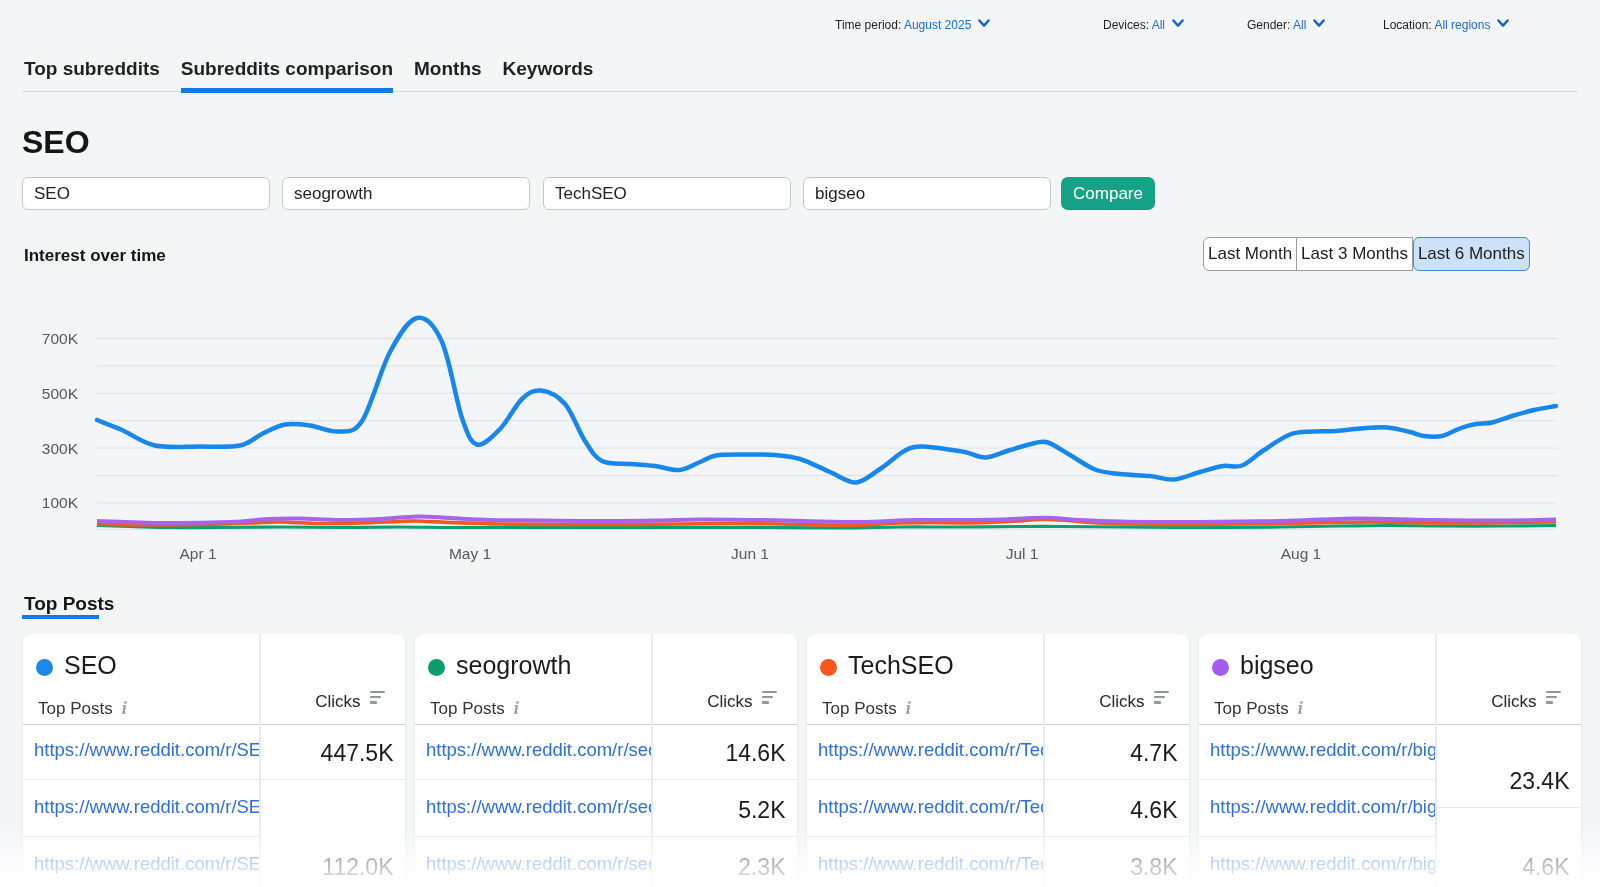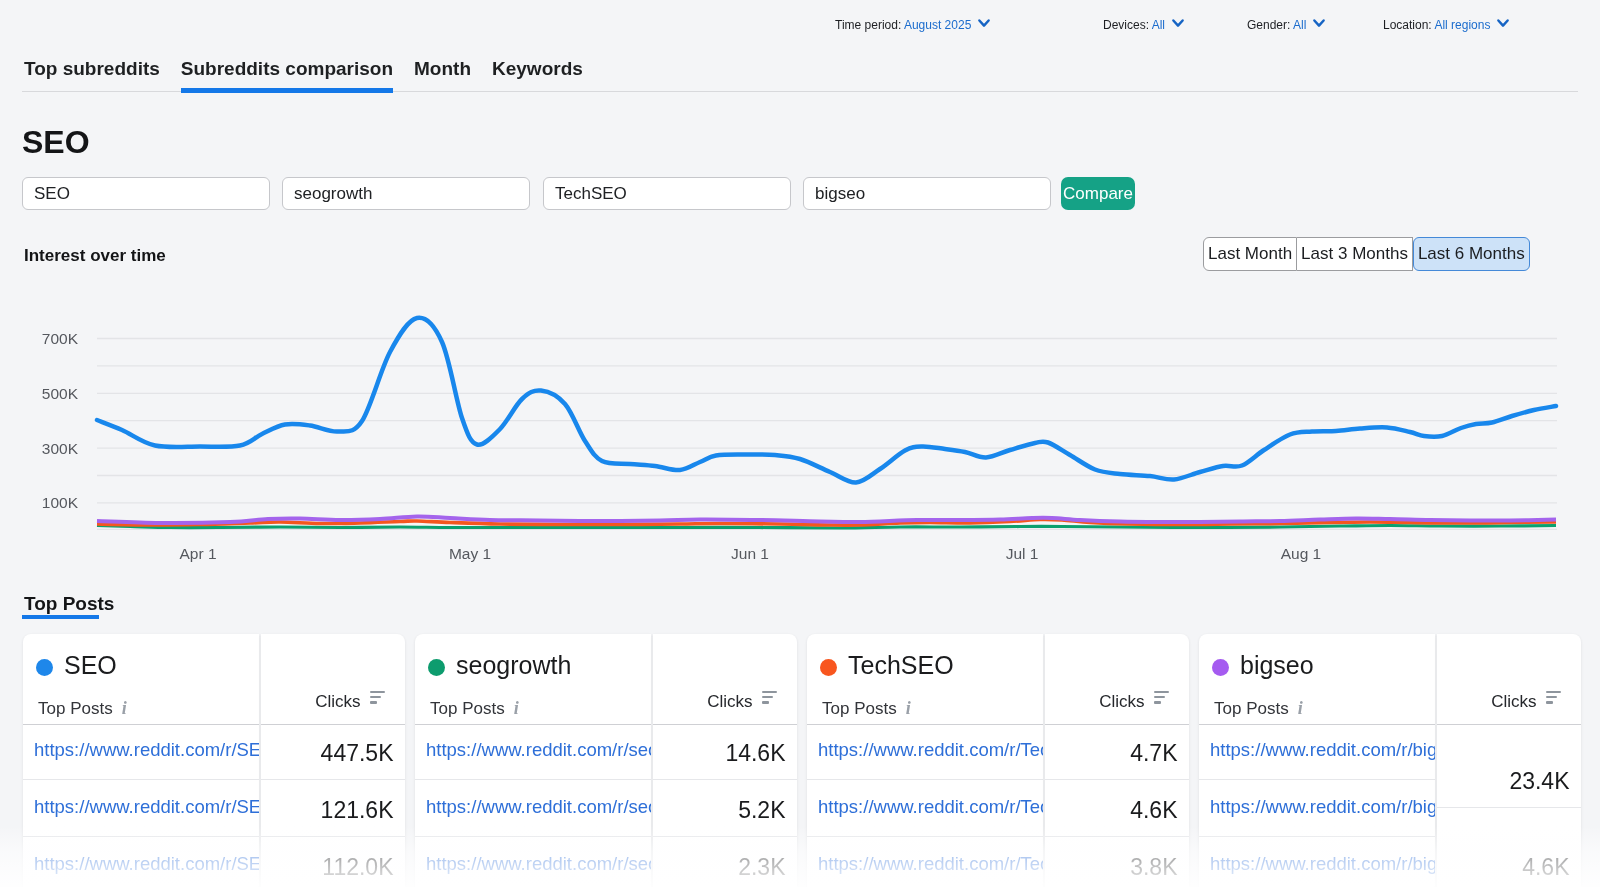--- a/index.html
+++ b/index.html
@@ -14,21 +14,21 @@
 
 .tabsline { position:absolute; left:22px; right:22px; top:91px; height:1px; background:#d8d9dc; }
 .tabs { position:absolute; z-index:2; left:24px; top:58px; font-size:19px; font-weight:700; color:#1e2022; }
 .tab { display:inline-block; margin-right:21px; padding-bottom:8px; }
 .tab.active { border-bottom:5px solid #1478e8; }
 
 
 h1.seo { position:absolute; left:22px; top:124px; font-size:32px; font-weight:700; color:#141517; }
 .inp { position:absolute; top:177px; height:33px; width:248px; background:#fff; border:1px solid #c6c7cb;
   border-radius:6px; font-size:17px; color:#202225; line-height:31px; padding-left:11px; }
-.btn-compare { position:absolute; left:1061px; top:177px; width:74px; height:33px; background:#15a286;
+.btn-compare { position:absolute; left:1061px; top:177px; width:94px; height:33px; background:#15a286;
   border-radius:7px; color:#fff; font-size:17px; text-align:center; line-height:33px; }
 
 
 .iot { position:absolute; left:24px; top:246px; font-size:17px; font-weight:700; color:#141517; }
 .toggle { position:absolute; left:1203px; top:237px; height:34px; display:flex; font-size:17px; color:#1b1d20; }
 .toggle .seg { background:#fff; border:1px solid #9b9c9f; border-left:none; padding:0 4px; line-height:32px; }
 .toggle .seg:first-child { border-left:1px solid #9b9c9f; border-radius:6px 0 0 6px; }
 .toggle .seg.active { background:#cde2f8; border:1.5px solid #4489d8; border-radius:6px; line-height:31px; }
 
 
@@ -61,21 +61,21 @@
 <div class="fg" style="left:1103px;">Devices: <span class="blue">All</span><svg class="chev" viewBox="0 0 13 13">
       <path d="M2.2 4.2 L6.5 8.9 L10.8 4.2" fill="none" stroke="#1664c4" stroke-width="2.3" stroke-linecap="round" stroke-linejoin="round"></path>
     </svg></div>
 <div class="fg" style="left:1247px;">Gender: <span class="blue">All</span><svg class="chev" viewBox="0 0 13 13">
       <path d="M2.2 4.2 L6.5 8.9 L10.8 4.2" fill="none" stroke="#1664c4" stroke-width="2.3" stroke-linecap="round" stroke-linejoin="round"></path>
     </svg></div>
 <div class="fg" style="left:1383px;">Location: <span class="blue">All regions</span><svg class="chev" viewBox="0 0 13 13">
       <path d="M2.2 4.2 L6.5 8.9 L10.8 4.2" fill="none" stroke="#1664c4" stroke-width="2.3" stroke-linecap="round" stroke-linejoin="round"></path>
     </svg></div>
 
-<div class="tabs"><span class="tab">Top subreddits</span><span class="tab active">Subreddits comparison</span><span class="tab">Month</span><span class="tab">Keywords</span></div>
+<div class="tabs"><span class="tab">Top subreddits</span><span class="tab active">Subreddits comparison</span><span class="tab">Months</span><span class="tab">Keywords</span></div>
 <div class="tabsline"></div>
 
 <h1 class="seo">SEO</h1>
 <div class="inp" style="left:22px;">SEO</div>
 <div class="inp" style="left:282px;">seogrowth</div>
 <div class="inp" style="left:543px;">TechSEO</div>
 <div class="inp" style="left:803px;">bigseo</div>
 <div class="btn-compare">Compare</div>
 
 <div class="iot">Interest over time</div>
@@ -133,23 +133,20 @@
     </div>
 </div>
 <div class="panel right" style="left:260.5px; width:144px;">
   <div class="card-head">
       <span class="clicks-head">Clicks<span class="sorticon"><div style="width:15px"></div><div style="width:11px"></div><div style="width:7px"></div></span></span>
     </div>
   <div class="hline"></div>
   <div class="row" style="top:90px;">
       <span class="val">447.5K</span>
     </div>
-  <div class="row" style="top:147px;">
-      <span class="val">121.6K</span>
-    </div>
   <div class="row" style="top:204px;">
       <span class="val">112.0K</span>
     </div>
 </div>
 <div class="panel left" style="left:415.0px; width:236px;">
   <div class="card-head">
       <span class="dot" style="background:#0d9c6e;"></span>
       <span class="cname">seogrowth</span>
       <span class="clabel">Top Posts<span class="iico">i</span></span>
     </div>

